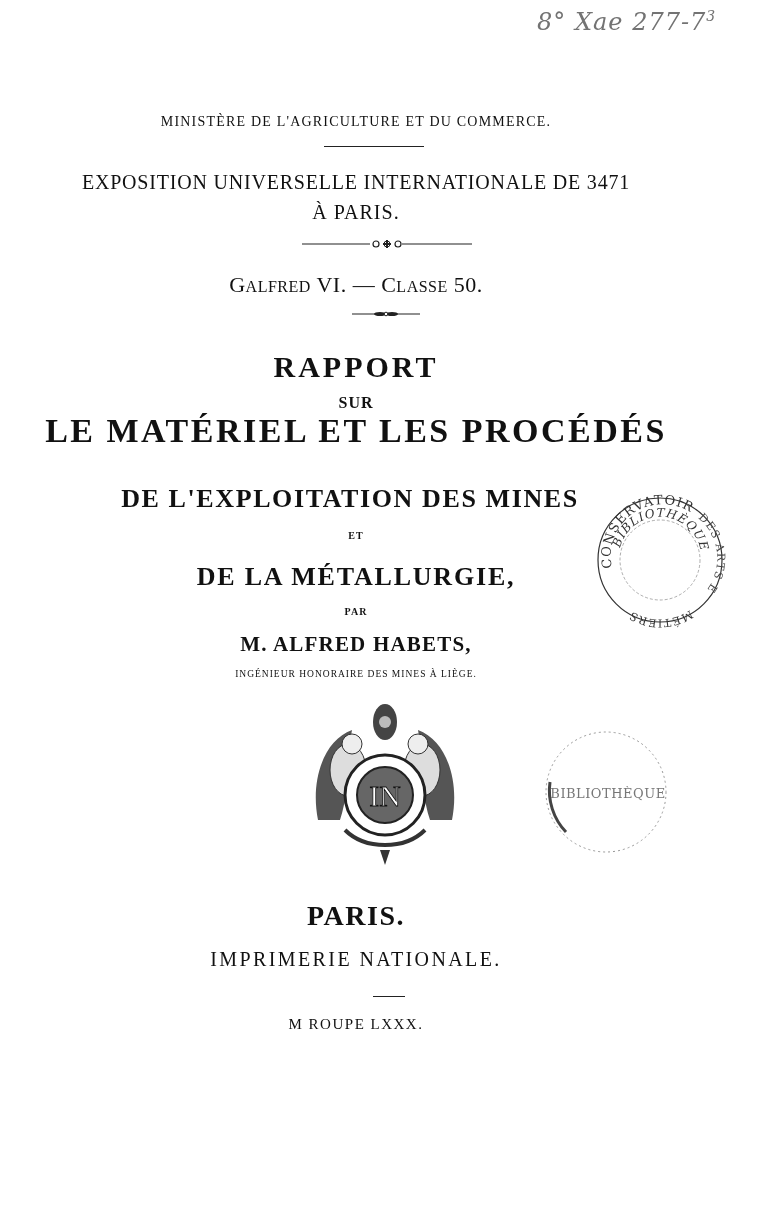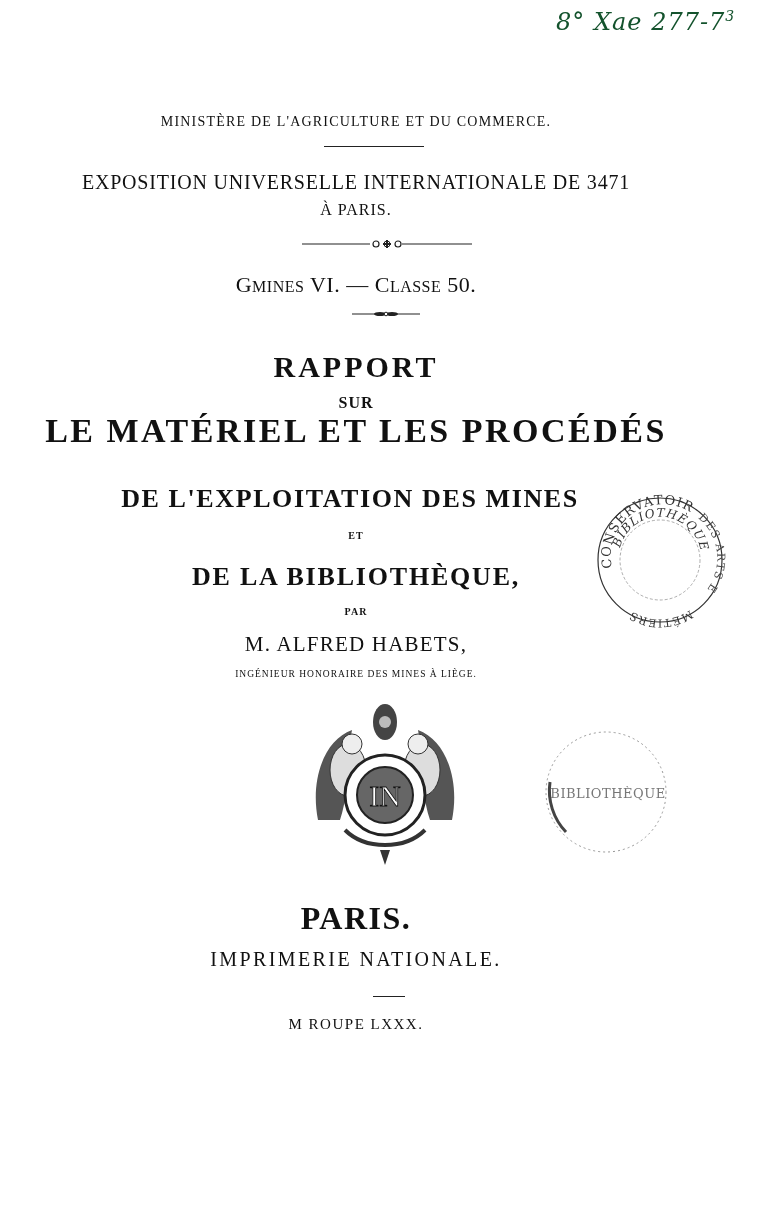--- a/index.html
+++ b/index.html
@@ -1,37 +1,37 @@
 <!DOCTYPE html>
 <html><head>
 <meta charset="utf-8">
 <style>
   html, body { margin: 0; padding: 0; background: #ffffff; }
   body { width: 772px; height: 1207px; position: relative; overflow: hidden;
          font-family: "Liberation Serif", "DejaVu Serif", serif; color: #111; }
   .abs { position: absolute; left: 0; width: 712px; text-align: center; white-space: nowrap; }
   .shelfmark { position: absolute; left: 537px; top: 8px; font-family: "DejaVu Serif", serif;
-               font-style: italic; font-size: 24px; color: #14532d; letter-spacing: 1px; margin-left: 19px; }
+               font-style: italic; font-size: 24px; color: #737373; letter-spacing: 1px; }
   .shelfmark sup { font-size: 14px; }
   .ministere { top: 114px; font-size: 14px; letter-spacing: 1.2px; }
   .rule { position: absolute; height: 0; border-top: 1.5px solid #222; }
   .expo { top: 171px; font-size: 20px; letter-spacing: 0.8px; }
-  .aparis { top: 201px; font-size: 16px; letter-spacing: 1px; }
+  .aparis { top: 201px; font-size: 20px; letter-spacing: 1px; }
   .groupe { top: 272px; font-size: 22px; letter-spacing: 0.5px; }
   .groupe .sc { font-size: 16px; }
   .rapport { top: 350px; font-size: 30px; font-weight: bold; letter-spacing: 3px; }
   .sur { top: 394px; font-size: 16px; font-weight: bold; letter-spacing: 1px; }
   .materiel { top: 412px; font-size: 34px; font-weight: bold; letter-spacing: 2.5px; }
   .exploitation { top: 484px; font-size: 26px; font-weight: bold; letter-spacing: 1.6px; left: -6px; }
   .et { top: 530px; font-size: 10px; font-weight: bold; letter-spacing: 1px; }
   .metallurgie { top: 562px; font-size: 26px; font-weight: bold; letter-spacing: 1.8px; }
   .par { top: 606px; font-size: 10px; font-weight: bold; letter-spacing: 1px; }
-  .author { top: 632px; font-size: 21px; font-weight: normal; letter-spacing: 1.2px; text-align: center; }
+  .author { top: 632px; font-size: 21px; font-weight: bold; letter-spacing: 1.2px; text-align: center; }
   .title-line { top: 669px; font-size: 9.5px; letter-spacing: 1px; }
-  .paris { top: 900px; font-size: 32px; font-weight: bold; letter-spacing: 1.5px; }
+  .paris { top: 900px; font-size: 28px; font-weight: bold; letter-spacing: 1.5px; }
   .imprimerie { top: 948px; font-size: 20px; letter-spacing: 2.4px; }
   .year { top: 1016px; font-size: 15px; letter-spacing: 1.5px; }
   .stamp { position: absolute; }
   .emblem { position: absolute; left: 310px; top: 700px; width: 150px; height: 170px; }
 </style>
 </head>
 <body>
 
 <div class="shelfmark">
   <span>8° Xae 277-7</span><sup>3</sup>
@@ -46,36 +46,36 @@
 <svg style="position:absolute; left:302px; top:237px;" width="170" height="14" viewBox="0 0 170 14">
   <line x1="0" y1="7" x2="68" y2="7" stroke="#222" stroke-width="1.2"></line>
   <circle cx="74" cy="7" r="3" fill="none" stroke="#222" stroke-width="1.2"></circle>
   <path d="M81 7 h8 M85 3 v8" stroke="#222" stroke-width="2"></path>
   <circle cx="85" cy="7" r="3" fill="none" stroke="#222" stroke-width="1"></circle>
   <circle cx="96" cy="7" r="3" fill="none" stroke="#222" stroke-width="1.2"></circle>
   <line x1="100" y1="7" x2="170" y2="7" stroke="#222" stroke-width="1.2"></line>
 </svg>
 
 <div class="abs groupe">
-  <span>G</span><span class="sc">MINES</span><span> VI. — </span><span>C</span><span class="sc">LASSE</span><span> 50.</span>
+  <span>G</span><span class="sc">ALFRED</span><span> VI. — </span><span>C</span><span class="sc">LASSE</span><span> 50.</span>
 </div>
 
 <svg style="position:absolute; left:352px; top:310px;" width="68" height="8" viewBox="0 0 68 8">
   <line x1="0" y1="4" x2="68" y2="4" stroke="#222" stroke-width="1.2"></line>
   <ellipse cx="28" cy="4" rx="6" ry="2" fill="#222"></ellipse>
   <ellipse cx="40" cy="4" rx="6" ry="2" fill="#222"></ellipse>
   <circle cx="34" cy="4" r="1.8" fill="#fff" stroke="#222"></circle>
 </svg>
 
 <div class="abs rapport">RAPPORT</div>
 <div class="abs sur">SUR</div>
 <div class="abs materiel">LE MATÉRIEL ET LES PROCÉDÉS</div>
 <div class="abs exploitation">DE L'EXPLOITATION DES MINES</div>
 <div class="abs et">ET</div>
-<div class="abs metallurgie">DE LA BIBLIOTHÈQUE,</div>
+<div class="abs metallurgie">DE LA MÉTALLURGIE,</div>
 
 <div class="abs par">PAR</div>
 <div class="abs author">M. ALFRED HABETS,</div>
 <div class="abs title-line">INGÉNIEUR HONORAIRE DES MINES À LIÈGE.</div>
 
 <svg class="stamp" style="left:590px; top:488px;" width="140" height="142" viewBox="0 0 140 142">
   <defs>
     <path id="arcTop" d="M22 80 A52 52 0 0 1 100 24"></path>
     <path id="arcRight" d="M108 30 A52 52 0 0 1 118 100"></path>
     <path id="arcBottom" d="M100 122 A52 52 0 0 1 40 122"></path>

